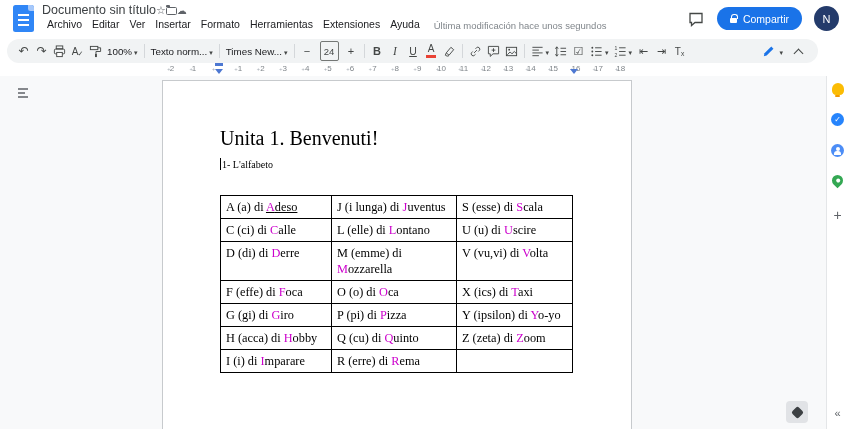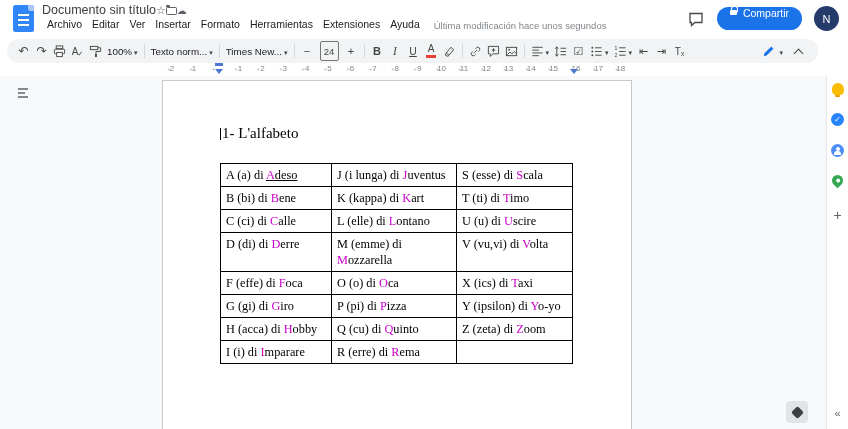--- a/index.html
+++ b/index.html
@@ -18,21 +18,21 @@
   .tico{color:#5f6368;font-size:11px;line-height:1}
   .i-star::before{content:"☆"}
   .i-cloud::before{content:"☁";font-size:10px}
   .folder{width:11px;height:8px;border:1.2px solid #5f6368;border-radius:1.5px;position:relative;margin-top:2px}
   .folder::before{content:"";position:absolute;top:-3px;left:-1.2px;width:4px;height:2px;background:#5f6368;border-radius:1px 1px 0 0}
   .menu-row{display:flex;align-items:flex-end;margin-top:0}
   .menu-item{font-size:10.5px;padding:1px 5px;border-radius:4px;color:#202124;cursor:default}
   .last-modified{font-size:9.5px;color:#80868b;margin-left:9px}
   .top-right{position:absolute;right:9px;top:6px;display:flex;align-items:center;gap:12px}
   .comment-top{width:18px;height:18px}
-  .share-btn{display:flex;gap:6px;background:var(--primary);color:#fff;border-radius:12px;height:23px;padding:0 13px;font-size:10.5px}
+  .share-btn{display:flex;align-items:center;gap:6px;background:var(--primary);color:#fff;border-radius:12px;height:23px;padding:0 13px;font-size:10.5px}
   .lock{width:7px;height:5px;background:#fff;border-radius:1px;position:relative;margin-top:3px}
   .lock::before{content:"";position:absolute;top:-4px;left:1px;width:5px;height:4.5px;border:1.2px solid #fff;border-bottom:none;border-radius:3px 3px 0 0}
   .avatar{width:25px;height:25px;border-radius:50%;background:var(--avatar);color:#fff;display:flex;align-items:center;justify-content:center;font-size:11px}
   
   .toolbar{position:absolute;top:39px;left:7px;right:30px;height:24px;background:#f1f3f4;border-radius:12px;
            display:flex;align-items:center;padding:0 8px;gap:1px;font-size:10px;color:var(--icon);white-space:nowrap;overflow:hidden}
   .tbtn{height:20px;min-width:17px;display:flex;align-items:center;justify-content:center;border-radius:3px;padding:0 2px;color:var(--icon)}
   .sep{width:1px;height:14px;background:#d4d7da;margin:0 3px;flex:none}
   .i-caret::before{content:"▾";font-size:7px;margin-left:2px;color:var(--icon)}
   .i-undo::before{content:"↶";font-size:12px}
@@ -60,21 +60,21 @@
       background-size:22.4px 100%;background-position:18px 55%}
   .rnum{position:absolute;top:1px;font-size:8px;color:#80868b;transform:translateX(-50%)}
   .tri{position:absolute;top:6px;width:0;height:0;border-left:4px solid transparent;border-right:4px solid transparent;border-top:5px solid #4d78d2}
   .fli{position:absolute;top:0;width:8px;height:3px;background:#4d78d2}
   
   .workspace{position:absolute;top:76px;left:0;right:22px;bottom:0;background:#f8f9fa;overflow:hidden}
   .outline-btn{position:absolute;left:15px;top:9px;width:16px;height:16px;display:flex;align-items:center;justify-content:center;border-radius:3px}
   .page{position:absolute;left:162px;top:4px;width:470px;height:760px;background:#fff;border:1px solid #c7cacd}
   .page-inner{padding:44px 57px 0 57px;font-family:"Liberation Serif",serif;color:#000}
   .doc-h1{font-size:20px;line-height:26px;font-weight:normal}
-  .doc-sub{font-size:15px;line-height:16px;margin-top:0}
+  .doc-sub{font-size:10px;line-height:16px;margin-top:6px}
   .cursor{display:inline-block;width:1px;height:12px;background:#000;vertical-align:-2px;margin-right:1px}
   .doc-table{border-collapse:collapse;margin-top:22px;width:352px;font-size:12.3px;table-layout:fixed}
   .doc-table td{border:1px solid #000;padding:3px 5px;vertical-align:top;line-height:16px;word-wrap:break-word}
   .doc-table td:nth-child(1){width:111px}
   .doc-table td:nth-child(2){width:125px}
   .doc-table td:nth-child(3){width:116px}
   .accent{color:var(--accent)}
   .u{text-decoration:underline}
   .explore-btn{position:absolute;right:18px;bottom:6px;width:22px;height:22px;background:#e1e3e6;border-radius:4px;display:flex;align-items:center;justify-content:center}
   .diamond{width:9px;height:9px;background:#3c4043;transform:rotate(45deg);border-radius:2px}
@@ -281,32 +281,28 @@
 </div>
 
 <div class="workspace">
   <span class="outline-btn">
     <svg width="12" height="12" viewBox="0 0 12 12">
         <path d="M1 2h10M1 6h7M1 10h10" stroke="#5f6368" stroke-width="1.4" fill="none"></path>
       </svg>
   </span>
   <div class="page">
     <div class="page-inner">
+      <h1 class="doc-h1">Unita 1. Benvenuti!</h1>
       <div class="doc-sub"><span class="cursor"></span><span>1- L'alfabeto</span></div>
       <table class="doc-table">
           <tbody>
             <tr>
               <td><span>A (a) di </span><span class="u"><span class="accent">A</span><span>deso</span></span></td>
               <td><span>J (i lunga) di </span><span><span class="accent">J</span><span>uventus</span></span></td>
               <td><span>S (esse) di </span><span><span class="accent">S</span><span>cala</span></span></td>
-            </tr>
-            <tr>
-              <td><span>B (bi) di </span><span><span class="accent">B</span><span>ene</span></span></td>
-              <td><span>K (kappa) di </span><span><span class="accent">K</span><span>art</span></span></td>
-              <td><span>T (ti) di </span><span><span class="accent">T</span><span>imo</span></span></td>
             </tr>
             <tr>
               <td><span>C (ci) di </span><span><span class="accent">C</span><span>alle</span></span></td>
               <td><span>L (elle) di </span><span><span class="accent">L</span><span>ontano</span></span></td>
               <td><span>U (u) di </span><span><span class="accent">U</span><span>scire</span></span></td>
             </tr>
             <tr>
               <td><span>D (di) di </span><span><span class="accent">D</span><span>erre</span></span></td>
               <td><span>M (emme) di </span><span><span class="accent">M</span><span>ozzarella</span></span></td>
               <td><span>V (vu,vi) di </span><span><span class="accent">V</span><span>olta</span></span></td>

